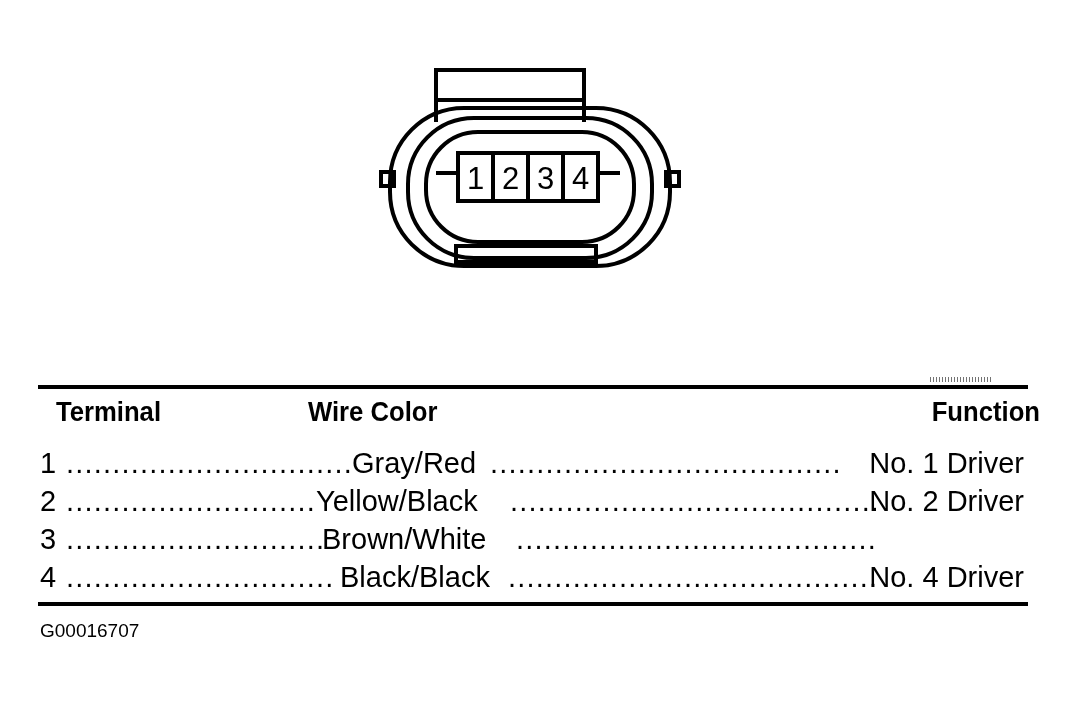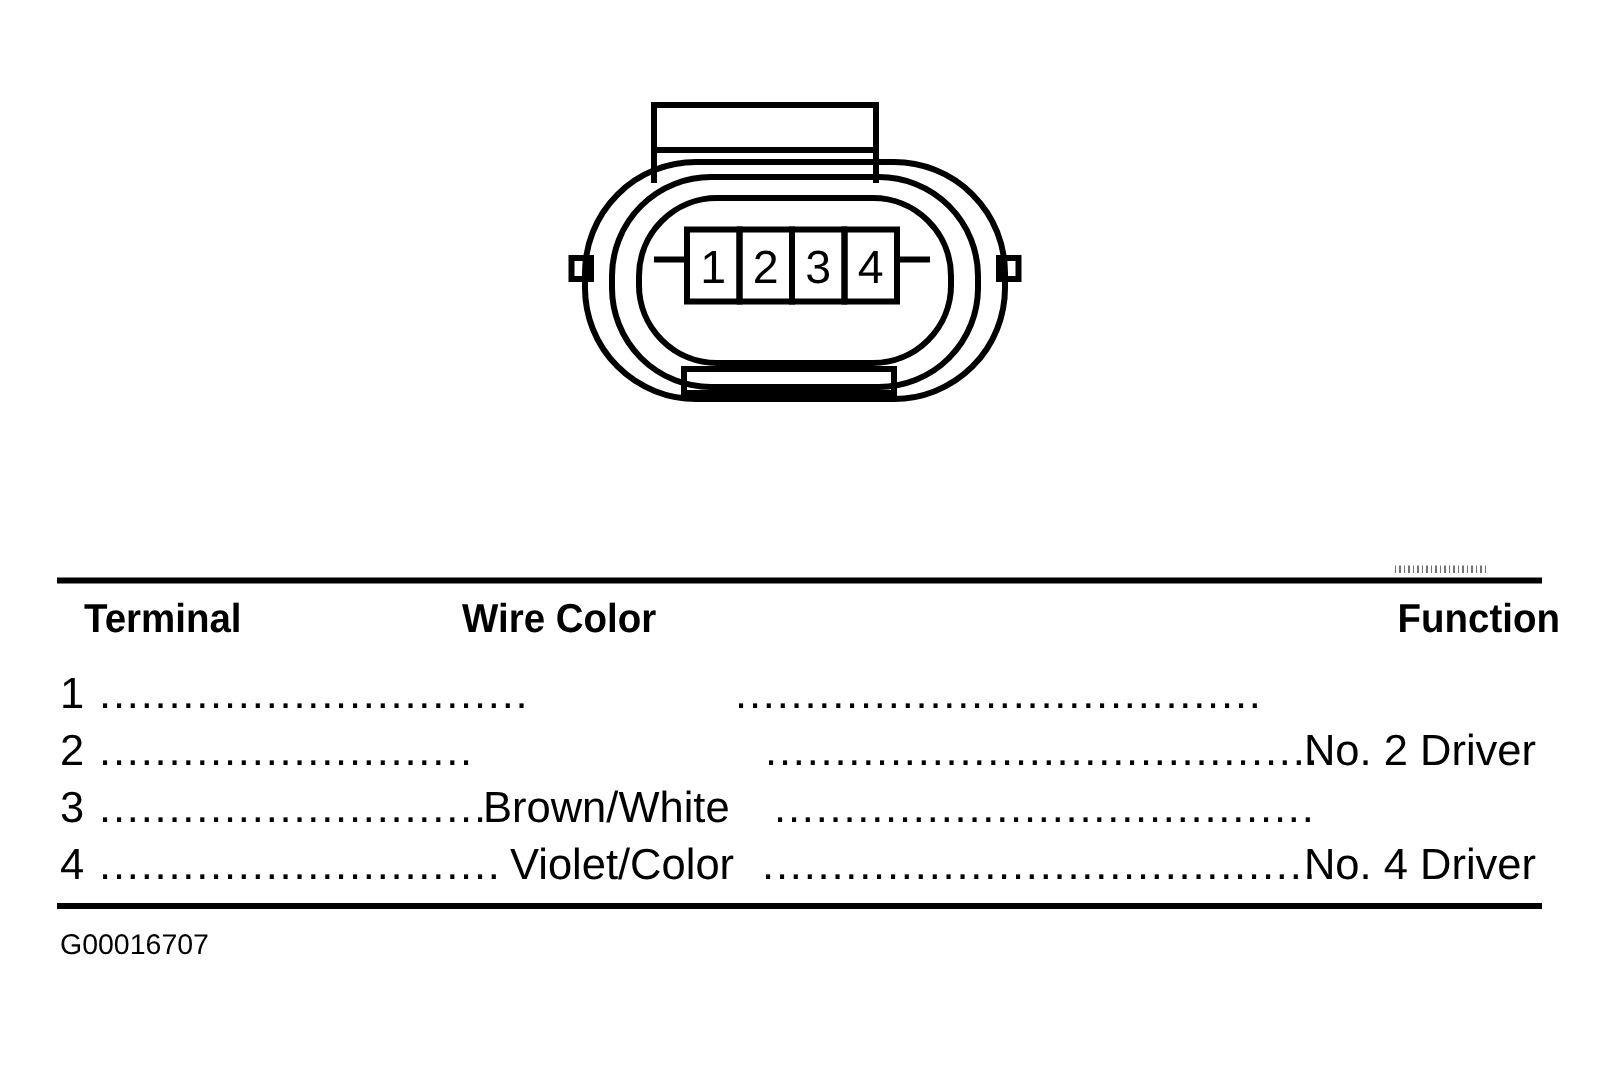--- a/index.html
+++ b/index.html
@@ -202,41 +202,44 @@
     <div class="th" id="th-terminal">Terminal</div>
     <div class="th" id="th-wire-color">Wire Color</div>
     <div class="th" id="th-function">Function</div>
   </div>
 
   <div id="table-body">
 
     <div class="row r1">
       <span class="cell cell-terminal">1</span>
       <span class="dots dots-a">................................................</span>
-      <span class="dots dots-b">................................................</span>
+      <span class="cell cell-wire">Gray/Red</span>
+      <span class="dots dots-b">................................................</span>
+      <span class="cell cell-function">No. 1 Driver</span>
     </div>
 
     <div class="row r2">
       <span class="cell cell-terminal">2</span>
       <span class="dots dots-a">................................................</span>
+      <span class="cell cell-wire">Yellow/Black</span>
       <span class="dots dots-b">................................................</span>
       <span class="cell cell-function">No. 2 Driver</span>
     </div>
 
     <div class="row r3">
       <span class="cell cell-terminal">3</span>
       <span class="dots dots-a">................................................</span>
       <span class="cell cell-wire">Brown/White</span>
       <span class="dots dots-b">................................................</span>
     </div>
 
     <div class="row r4">
       <span class="cell cell-terminal">4</span>
       <span class="dots dots-a">................................................</span>
-      <span class="cell cell-wire">Violet/Color</span>
+      <span class="cell cell-wire">Black/Black</span>
       <span class="dots dots-b">................................................</span>
       <span class="cell cell-function">No. 4 Driver</span>
     </div>
 
   </div>
 
   <div class="rule" id="rule-bottom"></div>
 
   <div id="figure-code">G00016707</div>
 

